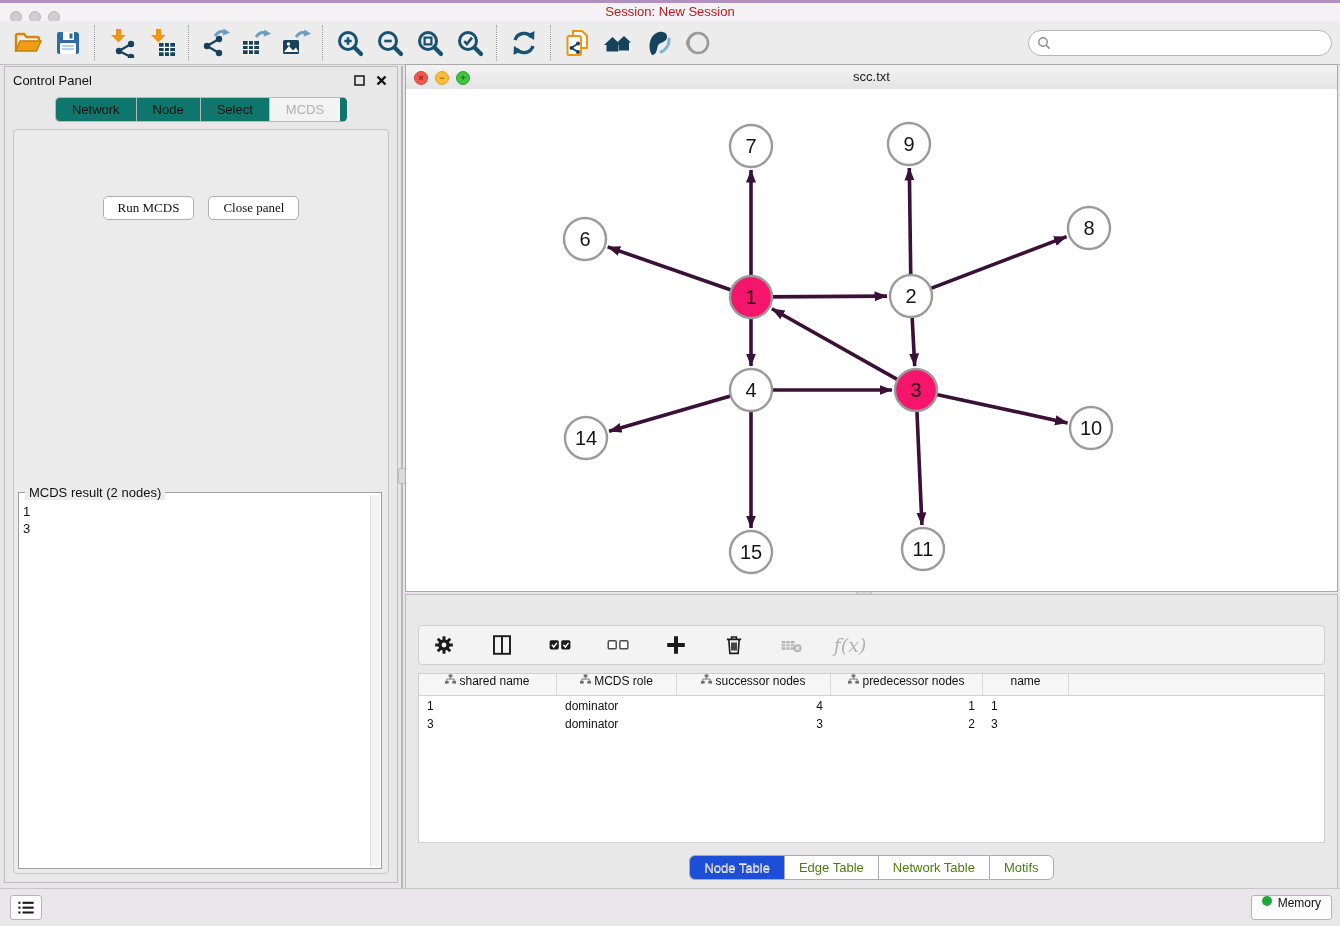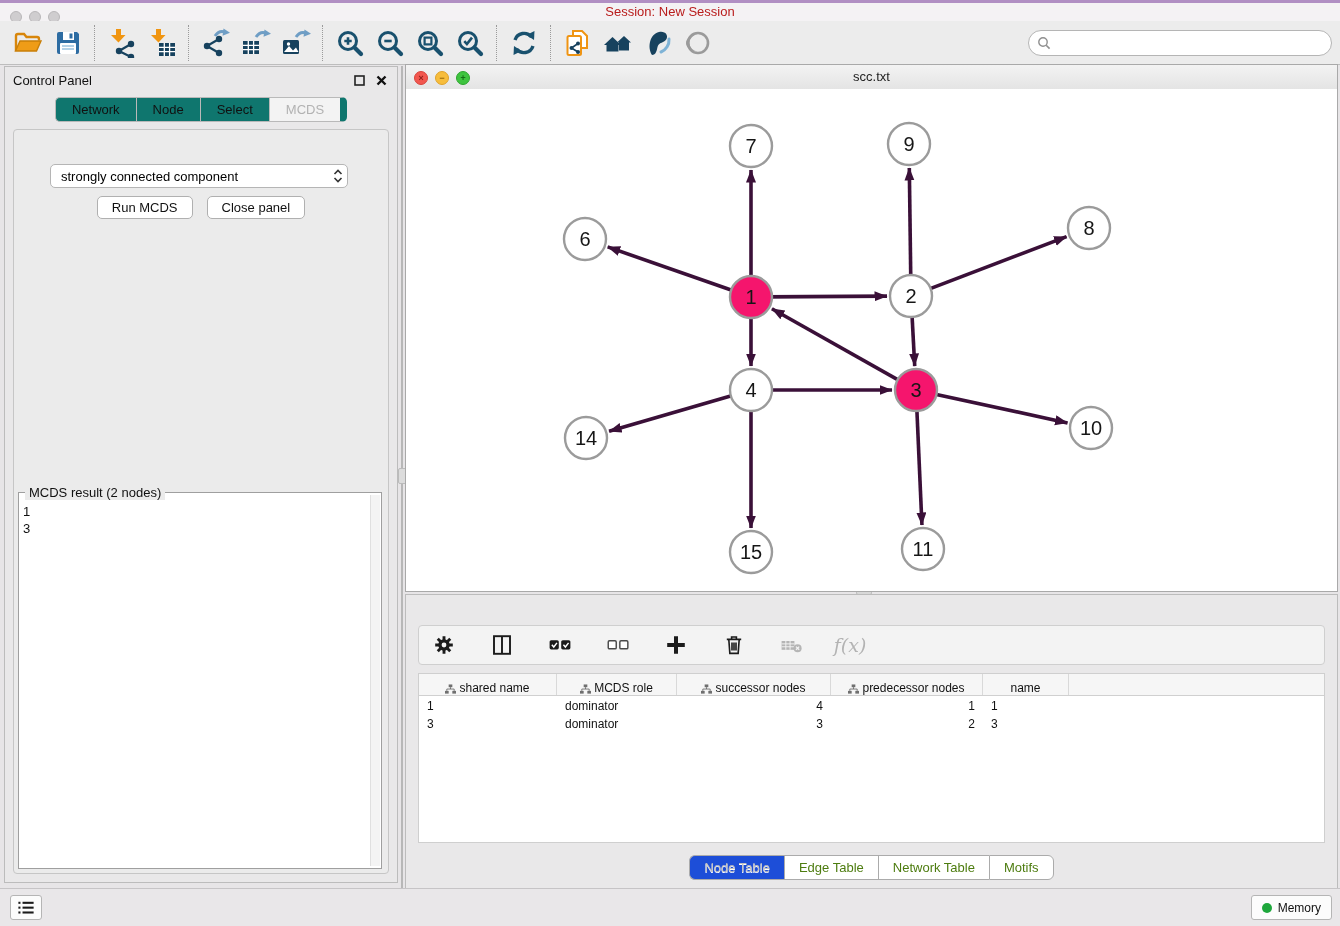--- a/index.html
+++ b/index.html
@@ -23,21 +23,21 @@
   .cp-tabs{display:flex;justify-content:center;margin-top:4px}
   .cp-tab{font-size:13px;padding:4px 16px;background:#0f766e;border:1px solid #b9b9b9;border-right:none;color:#111}
   .cp-tab:first-child{border-radius:5px 0 0 5px}
   .cp-tab.last{border-right:7px solid #0f766e;border-radius:0 5px 5px 0}
   .cp-tab.active{color:#b2b2b2;background:#f3f3f3}
   .cp-inner{position:absolute;left:8px;right:8px;top:62px;bottom:8px;background:#ebebeb;border:1px solid #c6c6c6;border-radius:4px}
   .opt-label{text-align:center;font-size:13px;margin-top:12px;color:#111}
   .dropdown{position:absolute;left:36px;right:40px;top:34px;height:22px;background:#fff;border:1px solid #b5b5b5;border-radius:5px;display:flex;align-items:center;font-size:13px;padding-left:10px}
   .dropdown .stepper{margin-left:auto;width:18px;height:22px;display:flex;align-items:center;justify-content:center}
   .btn-row{position:absolute;top:66px;left:0;right:0;display:flex;justify-content:center;gap:14px}
-  .mac-btn{background:#fff;border:1px solid #b0b0b0;border-radius:5px;font-size:13px;padding:3px 14px;color:#111;font-family:Liberation Sans, sans-serif}
+  .mac-btn{background:#fff;border:1px solid #b0b0b0;border-radius:5px;font-size:13px;padding:3px 14px;color:#111;font-family:Liberation Serif, serif}
   .result-box{position:absolute;left:4px;right:6px;top:362px;bottom:4px;border:1px solid #9f9f9f;background:#fff}
   .result-legend{position:absolute;top:-8px;left:6px;background:#ebebeb;font-size:13px;padding:0 4px;color:#111}
   .result-text{position:absolute;inset:10px 12px 2px 4px;font-size:13px;line-height:17px;color:#111;overflow:hidden}
   .result-scroll{position:absolute;top:2px;bottom:2px;right:1px;width:9px;background:#f4f4f4;border-left:1px solid #e0e0e0}
   
   .vsplit{position:absolute;left:401px;top:66px;bottom:36px;width:2px;background:#b7b7b7}
   .vsplit .handle{position:absolute;top:402px;left:-3px;width:8px;height:14px;background:#dcdcdc;border:1px solid #bbb;border-radius:2px}
   .hsplit-handle{position:absolute;left:856px;top:585px;width:14px;height:8px;background:#d8d8d8;border:1px solid #bfbfbf;border-radius:2px}
   
   .netwin{position:absolute;left:405px;top:64px;width:933px;height:528px;background:#fff;border:1px solid #a9a9a9;box-sizing:border-box}
@@ -48,34 +48,34 @@
   .lt-yellow{background:#f7bd3c;border:1px solid #dfa32b;color:#946708}
   .lt-green{background:#3ec43f;border:1px solid #2ea52f;color:#156e16}
   .net-canvas{position:absolute;left:0;top:24px;right:0;bottom:0;background:#fff}
   
   .tpanel{position:absolute;left:405px;top:594px;width:933px;height:295px;background:#e9e8e9;border:1px solid #bcbcbc;box-sizing:border-box}
   .tp-toolbar{position:absolute;left:12px;right:12px;top:30px;height:40px;background:#f3f3f3;border:1px solid #cfcfcf;border-radius:4px;display:flex;align-items:center;padding:0 10px;gap:28px;box-sizing:border-box}
   .tp-btn{border:none;background:none;width:30px;height:30px;display:flex;align-items:center;justify-content:center;padding:0}
   .fx{font-family:"DejaVu Serif",serif;font-style:italic;font-size:19px;color:#b3b3b3}
   .ttable{position:absolute;left:12px;right:12px;top:78px;bottom:45px;background:#fff;border:1px solid #cfcfcf;overflow:hidden}
   .thead{display:flex;background:#f6f6f6;border-bottom:1px solid #d0d0d0;height:21px}
-  .th{display:flex;align-items:flex-end;justify-content:center;gap:3px;font-size:12px;color:#111;border-right:1px solid #d9d9d9;box-sizing:border-box}
+  .th{display:flex;align-items:flex-start;justify-content:center;gap:3px;font-size:12px;color:#111;border-right:1px solid #d9d9d9;box-sizing:border-box}
   .trow{display:flex;height:16px;font-size:12px;color:#111;margin-top:2px}
   .td{box-sizing:border-box;padding:0 8px;line-height:16px}
   .c0{width:138px}.c1{width:120px}.c2{width:154px}.c3{width:152px}.c4{width:86px}
   .num{text-align:right}
   .tp-tabs{position:absolute;left:0;right:0;bottom:8px;display:flex;justify-content:center}
   .tp-tab{font-size:13px;padding:4px 14px;background:#fff;border:1px solid #ababab;border-right:none;color:#4d7c0f}
   .tp-tab:first-child{border-radius:6px 0 0 6px}
   .tp-tab.last{border-right:1px solid #ababab;border-radius:0 6px 6px 0}
   .tp-tab.active{color:#c0c0c0;background:#1d4ed8;text-shadow:0 1px 0 #fff}
   
   .statusbar{position:absolute;left:0;right:0;bottom:0;height:37px;background:#e9e7e9;border-top:1px solid #c6c4c6}
   .sb-left{position:absolute;left:10px;top:6px;width:32px;height:25px;background:#fcfcfc;border:1px solid #b5b5b5;border-radius:3px;display:flex;align-items:center;justify-content:center;padding:0}
-  .sb-mem{position:absolute;right:8px;top:6px;height:25px;background:#fcfcfc;border:1px solid #b5b5b5;border-radius:3px;display:flex;align-items:center;gap:6px;padding:0 10px;font-size:12px;color:#111}
+  .sb-mem{position:absolute;right:8px;top:6px;height:25px;background:#fcfcfc;border:1px solid #b5b5b5;border-radius:3px;display:flex;gap:6px;padding:0 10px;font-size:12px;color:#111}
   .dot-green{width:10px;height:10px;border-radius:50%;background:#1ea73c;display:inline-block}
 </style>
 </head>
 <body>
 
 <div class="purple-strip"></div>
 <div class="titlebar">
   <div class="traffic">
     <i></i>
     <i></i>
@@ -244,28 +244,20 @@
         </svg>
     </button>
   </div>
   <div class="cp-tabs">
     <button class="cp-tab">Network</button>
     <button class="cp-tab">Node</button>
     <button class="cp-tab">Select</button>
     <button class="cp-tab last active">MCDS</button>
   </div>
   <div class="cp-inner">
-    <div class="dropdown">
-      <span>strongly connected component</span>
-      <span class="stepper">
-        <svg width="10" height="16" viewBox="0 0 10 16">
-            <path d="M1.5 6 5 2.5 8.5 6 M1.5 10 5 13.5 8.5 10" fill="none" stroke="#333" stroke-width="1.6"></path>
-          </svg>
-      </span>
-    </div>
     <div class="btn-row">
       <button class="mac-btn">Run MCDS</button>
       <button class="mac-btn">Close panel</button>
     </div>
     <div class="result-box">
       <div class="result-legend">MCDS result (2 nodes)</div>
       <div class="result-text">
         <div>1</div>
         <div>3</div>
       </div>

